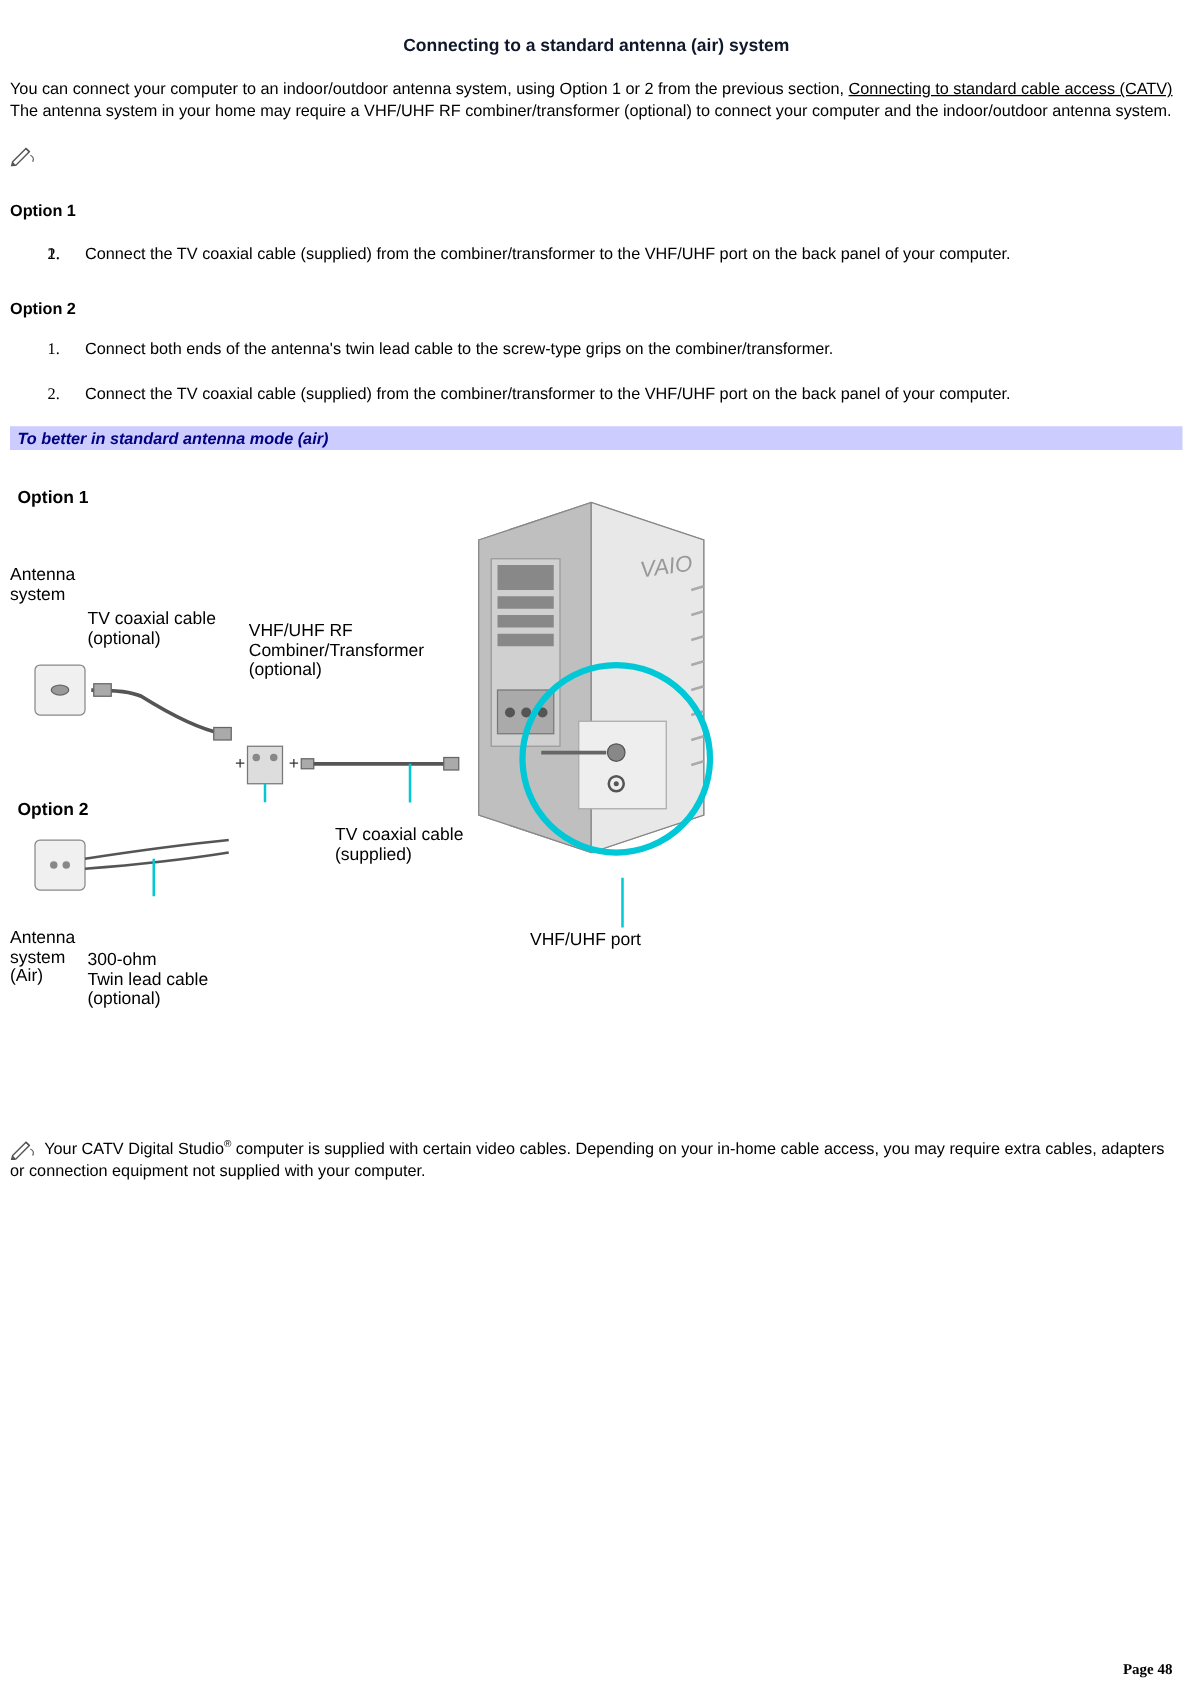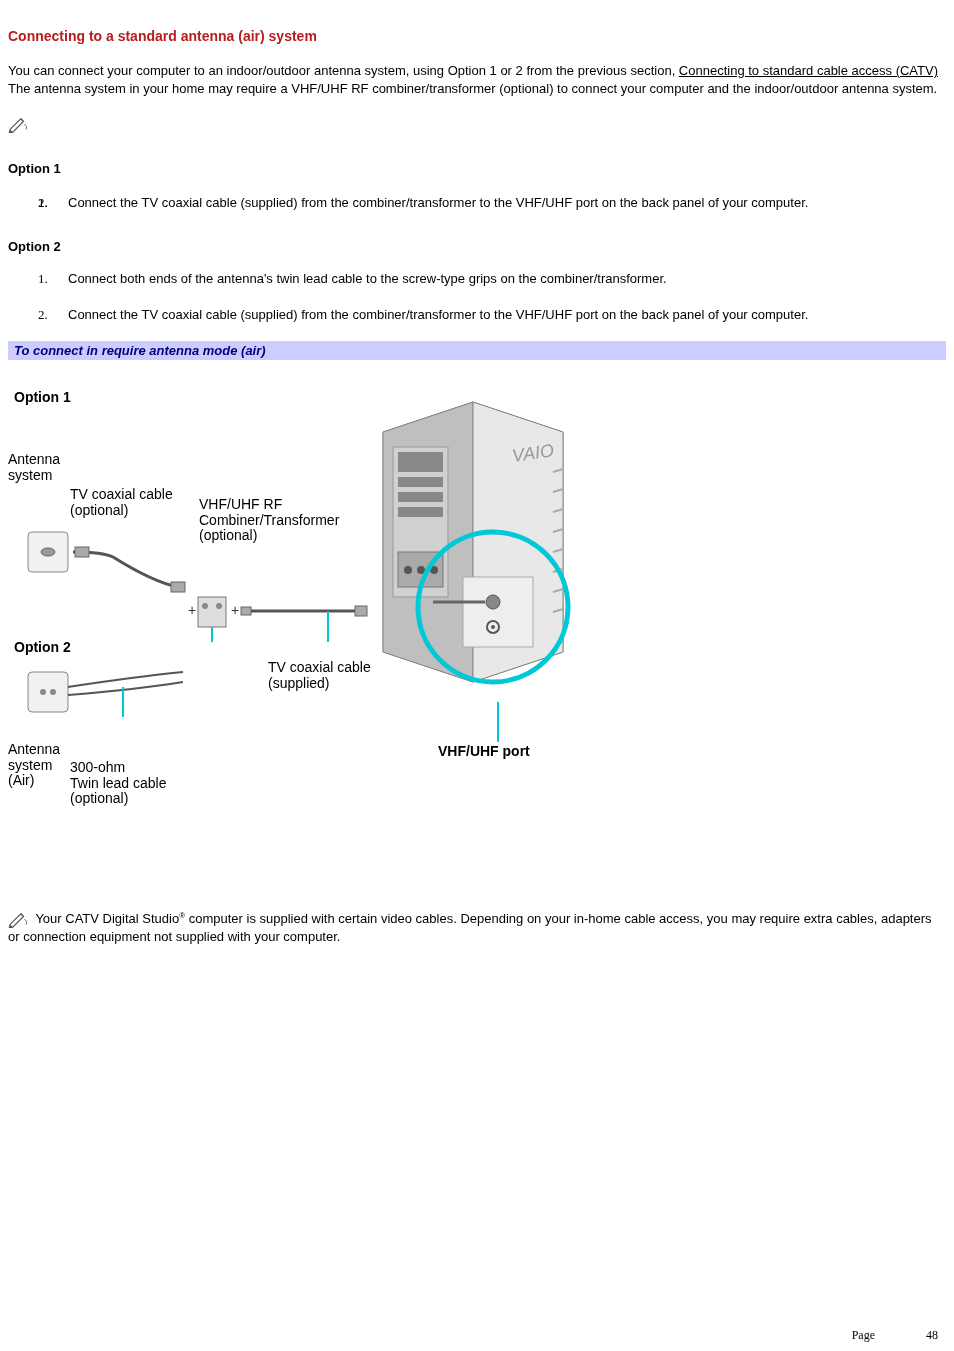--- a/index.html
+++ b/index.html
@@ -6,24 +6,25 @@
     font-family: Verdana, Geneva, sans-serif;
     font-size: 13px;
     color: #000;
     margin: 0;
     padding: 8px;
     width: 954px;
     box-sizing: border-box;
     background: #fff;
   }
   h1.title {
-    color: #b91c1c;
+    color: #0f172a;
     font-size: 14px;
     font-weight: bold;
     margin: 20px 0 18px 0;
+    text-align: center;
   }
   p {
     margin: 0 0 14px 0;
     line-height: 1.35;
   }
   a.link {
     color: #000000;
     text-decoration: underline;
   }
   .note-block {
@@ -82,21 +83,21 @@
     line-height: 1.1;
   }
   .figure .bold { font-weight: bold; }
   .footer {
     position: fixed;
     bottom: 8px;
     right: 16px;
     font-family: "Times New Roman", serif;
     font-size: 12px;
   }
-  .footer .pg { font-weight: normal; margin-left: 48px; }
+  .footer .pg { font-weight: bold; }
   sup.reg { font-size: 8px; vertical-align: super; }
   svg.tower-svg { position:absolute; }
 </style>
 </head>
 <body>
 
 <h1 class="title">Connecting to a standard antenna (air) system</h1>
 
 <p>
   <span>You can connect your computer to an indoor/outdoor antenna system, using Option 1 or 2 from the previous section, </span><a href="#" class="link">Connecting to standard cable access (CATV)</a><span> The antenna system in your home may require a VHF/UHF RF combiner/transformer (optional) to connect your computer and the indoor/outdoor antenna system.</span>
@@ -118,21 +119,21 @@
   <li><span class="num">1.</span></li>
   <li><span class="num">2.</span><span>Connect the TV coaxial cable (supplied) from the combiner/transformer to the VHF/UHF port on the back panel of your computer.</span></li>
 </ol>
 
 <div class="section-label">Option 2</div>
 <ol class="numlist">
   <li><span class="num">1.</span><span>Connect both ends of the antenna's twin lead cable to the screw-type grips on the combiner/transformer.</span></li>
   <li><span class="num">2.</span><span>Connect the TV coaxial cable (supplied) from the combiner/transformer to the VHF/UHF port on the back panel of your computer.</span></li>
 </ol>
 
-<div class="fig-caption-bar">To connect in require antenna mode (air)</div>
+<div class="fig-caption-bar">To better in standard antenna mode (air)</div>
 
 <div class="figure">
 
   <svg class="tower-svg" width="220" height="300" viewBox="0 0 220 300" style="left:355px; top:20px;">
 
     <polygon points="20,40 110,10 200,40 200,260 110,290 20,260" fill="#f5f5f5" stroke="#888"></polygon>
     <polygon points="20,40 110,10 110,290 20,260" fill="#bfbfbf" stroke="#888"></polygon>
     <polygon points="110,10 200,40 200,260 110,290" fill="#e8e8e8" stroke="#888"></polygon>
 
     <rect x="30" y="55" width="55" height="150" fill="#d0d0d0" stroke="#999"></rect>
@@ -215,21 +216,21 @@
 (optional)</div>
   <div class="lbl bold" style="left:6px; top:268px;">Option 2</div>
   <div class="lbl" style="left:62px; top:340px; white-space:pre;margin-top:48px;">300-ohm
 Twin lead cable
 (optional)</div>
   <div class="lbl" style="left:0px; top:370px; white-space:pre;">Antenna
 system
 (Air)</div>
   <div class="lbl" style="left:260px; top:288px; white-space:pre;">TV coaxial cable
 (supplied)</div>
-  <div class="lbl" style="left:430px; top:372px;font-weight:bold;">VHF/UHF port</div>
+  <div class="lbl" style="left:416px; top:372px;">VHF/UHF port</div>
 </div>
 
 <div style="height:80px;"></div>
 
 <p class="note-block">
   <span class="note-icon">
     <svg viewBox="0 0 24 18" width="22" height="16">
       <path d="M2 14 L14 2 L17 5 L5 17 L1 18 Z" fill="none" stroke="#555" stroke-width="1.3"></path>
       <path d="M14 2 L17 5" stroke="#555" stroke-width="1.3"></path>
       <path d="M5 17 L1 18 L2 14" fill="#555"></path>

